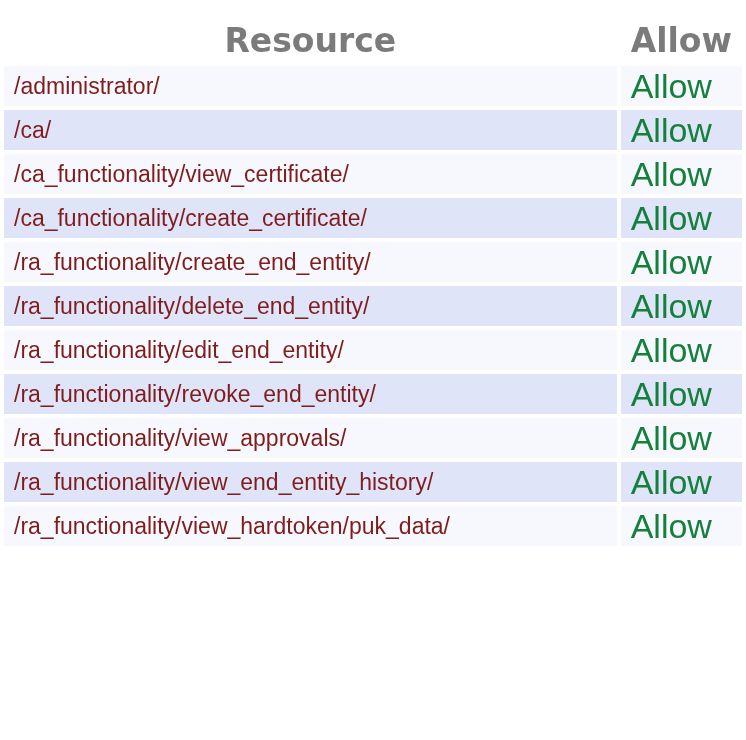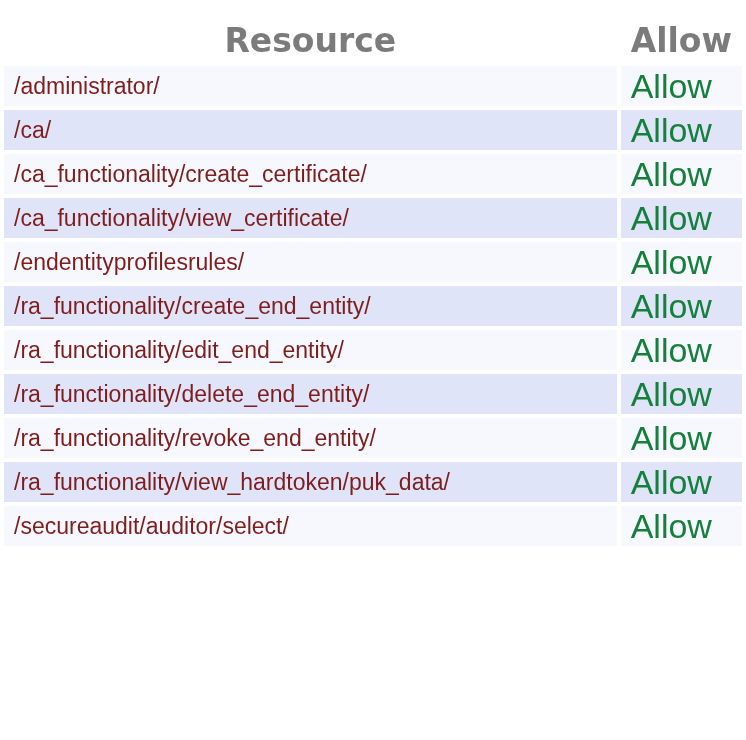--- a/index.html
+++ b/index.html
@@ -63,49 +63,49 @@
   <tbody>
     <tr>
       <td class="cell-resource">/administrator/</td>
       <td class="cell-rule">Allow</td>
     </tr>
     <tr>
       <td class="cell-resource">/ca/</td>
       <td class="cell-rule">Allow</td>
     </tr>
     <tr>
-      <td class="cell-resource">/ca_functionality/create_certificate/</td>
-      <td class="cell-rule">Allow</td>
-    </tr>
-    <tr>
       <td class="cell-resource">/ca_functionality/view_certificate/</td>
       <td class="cell-rule">Allow</td>
     </tr>
     <tr>
-      <td class="cell-resource">/endentityprofilesrules/</td>
+      <td class="cell-resource">/ca_functionality/create_certificate/</td>
       <td class="cell-rule">Allow</td>
     </tr>
     <tr>
       <td class="cell-resource">/ra_functionality/create_end_entity/</td>
       <td class="cell-rule">Allow</td>
     </tr>
     <tr>
-      <td class="cell-resource">/ra_functionality/edit_end_entity/</td>
+      <td class="cell-resource">/ra_functionality/delete_end_entity/</td>
       <td class="cell-rule">Allow</td>
     </tr>
     <tr>
-      <td class="cell-resource">/ra_functionality/delete_end_entity/</td>
+      <td class="cell-resource">/ra_functionality/edit_end_entity/</td>
       <td class="cell-rule">Allow</td>
     </tr>
     <tr>
       <td class="cell-resource">/ra_functionality/revoke_end_entity/</td>
       <td class="cell-rule">Allow</td>
     </tr>
     <tr>
-      <td class="cell-resource">/ra_functionality/view_hardtoken/puk_data/</td>
+      <td class="cell-resource">/ra_functionality/view_approvals/</td>
       <td class="cell-rule">Allow</td>
     </tr>
     <tr>
-      <td class="cell-resource">/secureaudit/auditor/select/</td>
+      <td class="cell-resource">/ra_functionality/view_end_entity_history/</td>
+      <td class="cell-rule">Allow</td>
+    </tr>
+    <tr>
+      <td class="cell-resource">/ra_functionality/view_hardtoken/puk_data/</td>
       <td class="cell-rule">Allow</td>
     </tr>
   </tbody>
 </table>
 
 </body></html>

